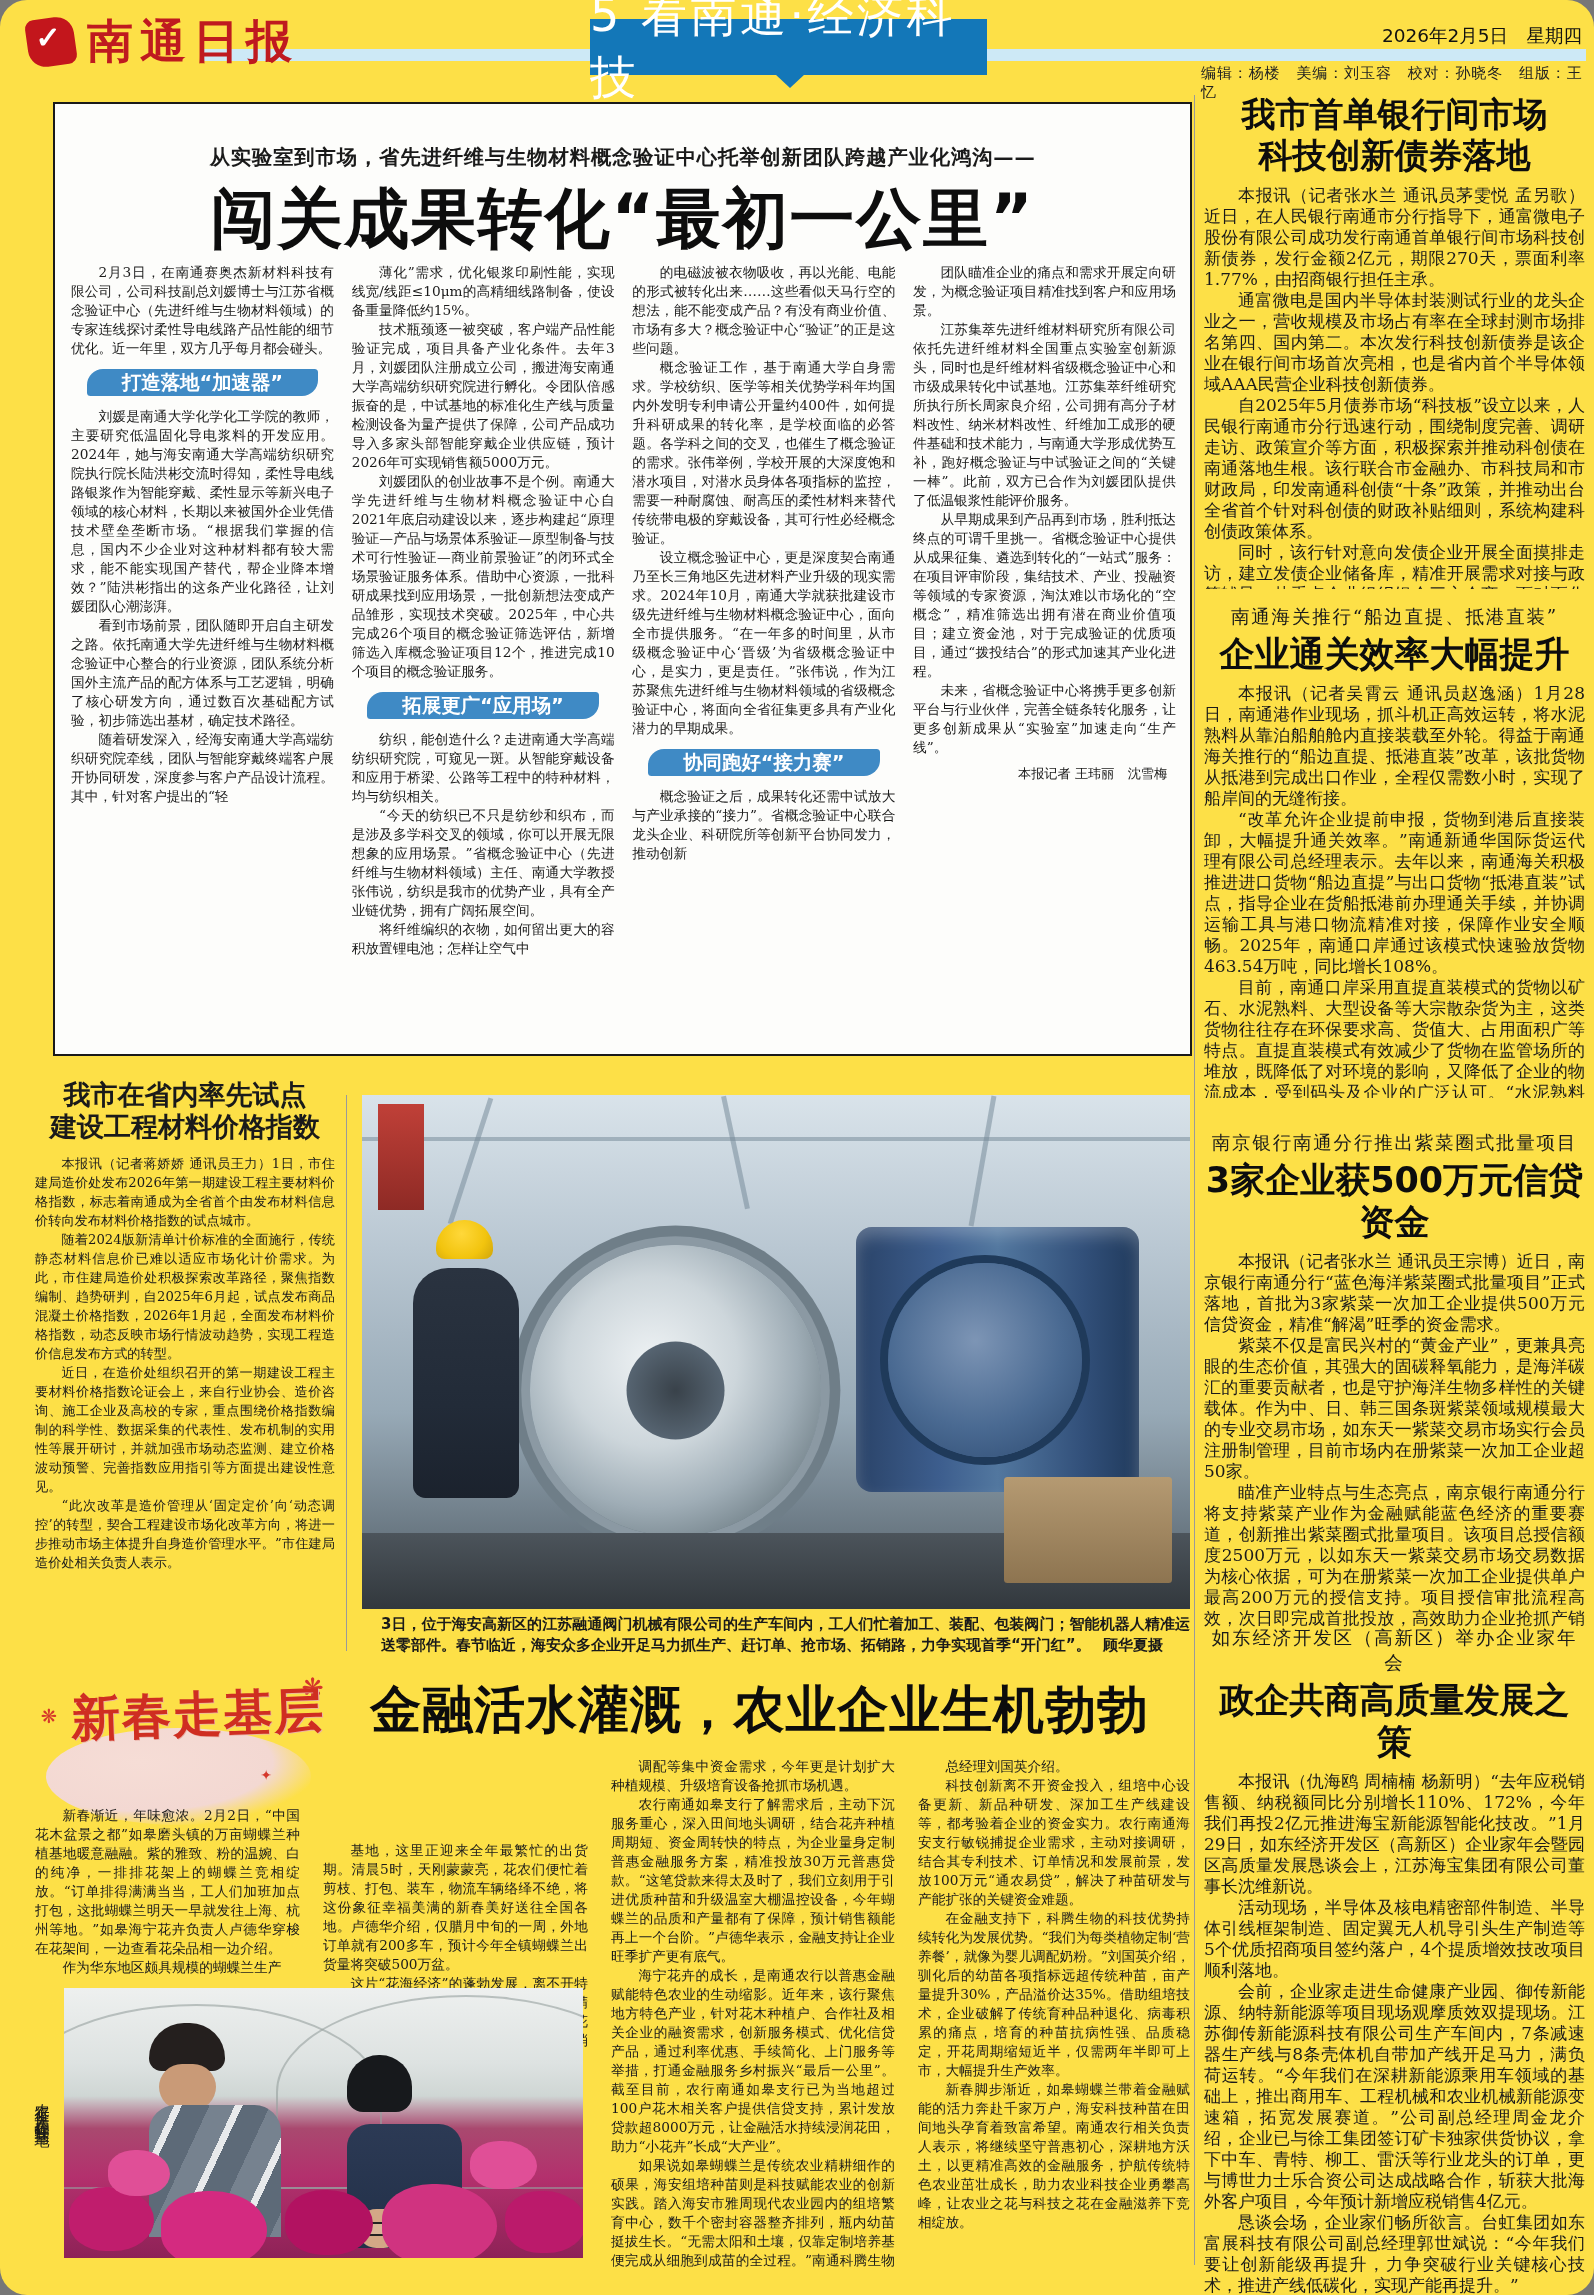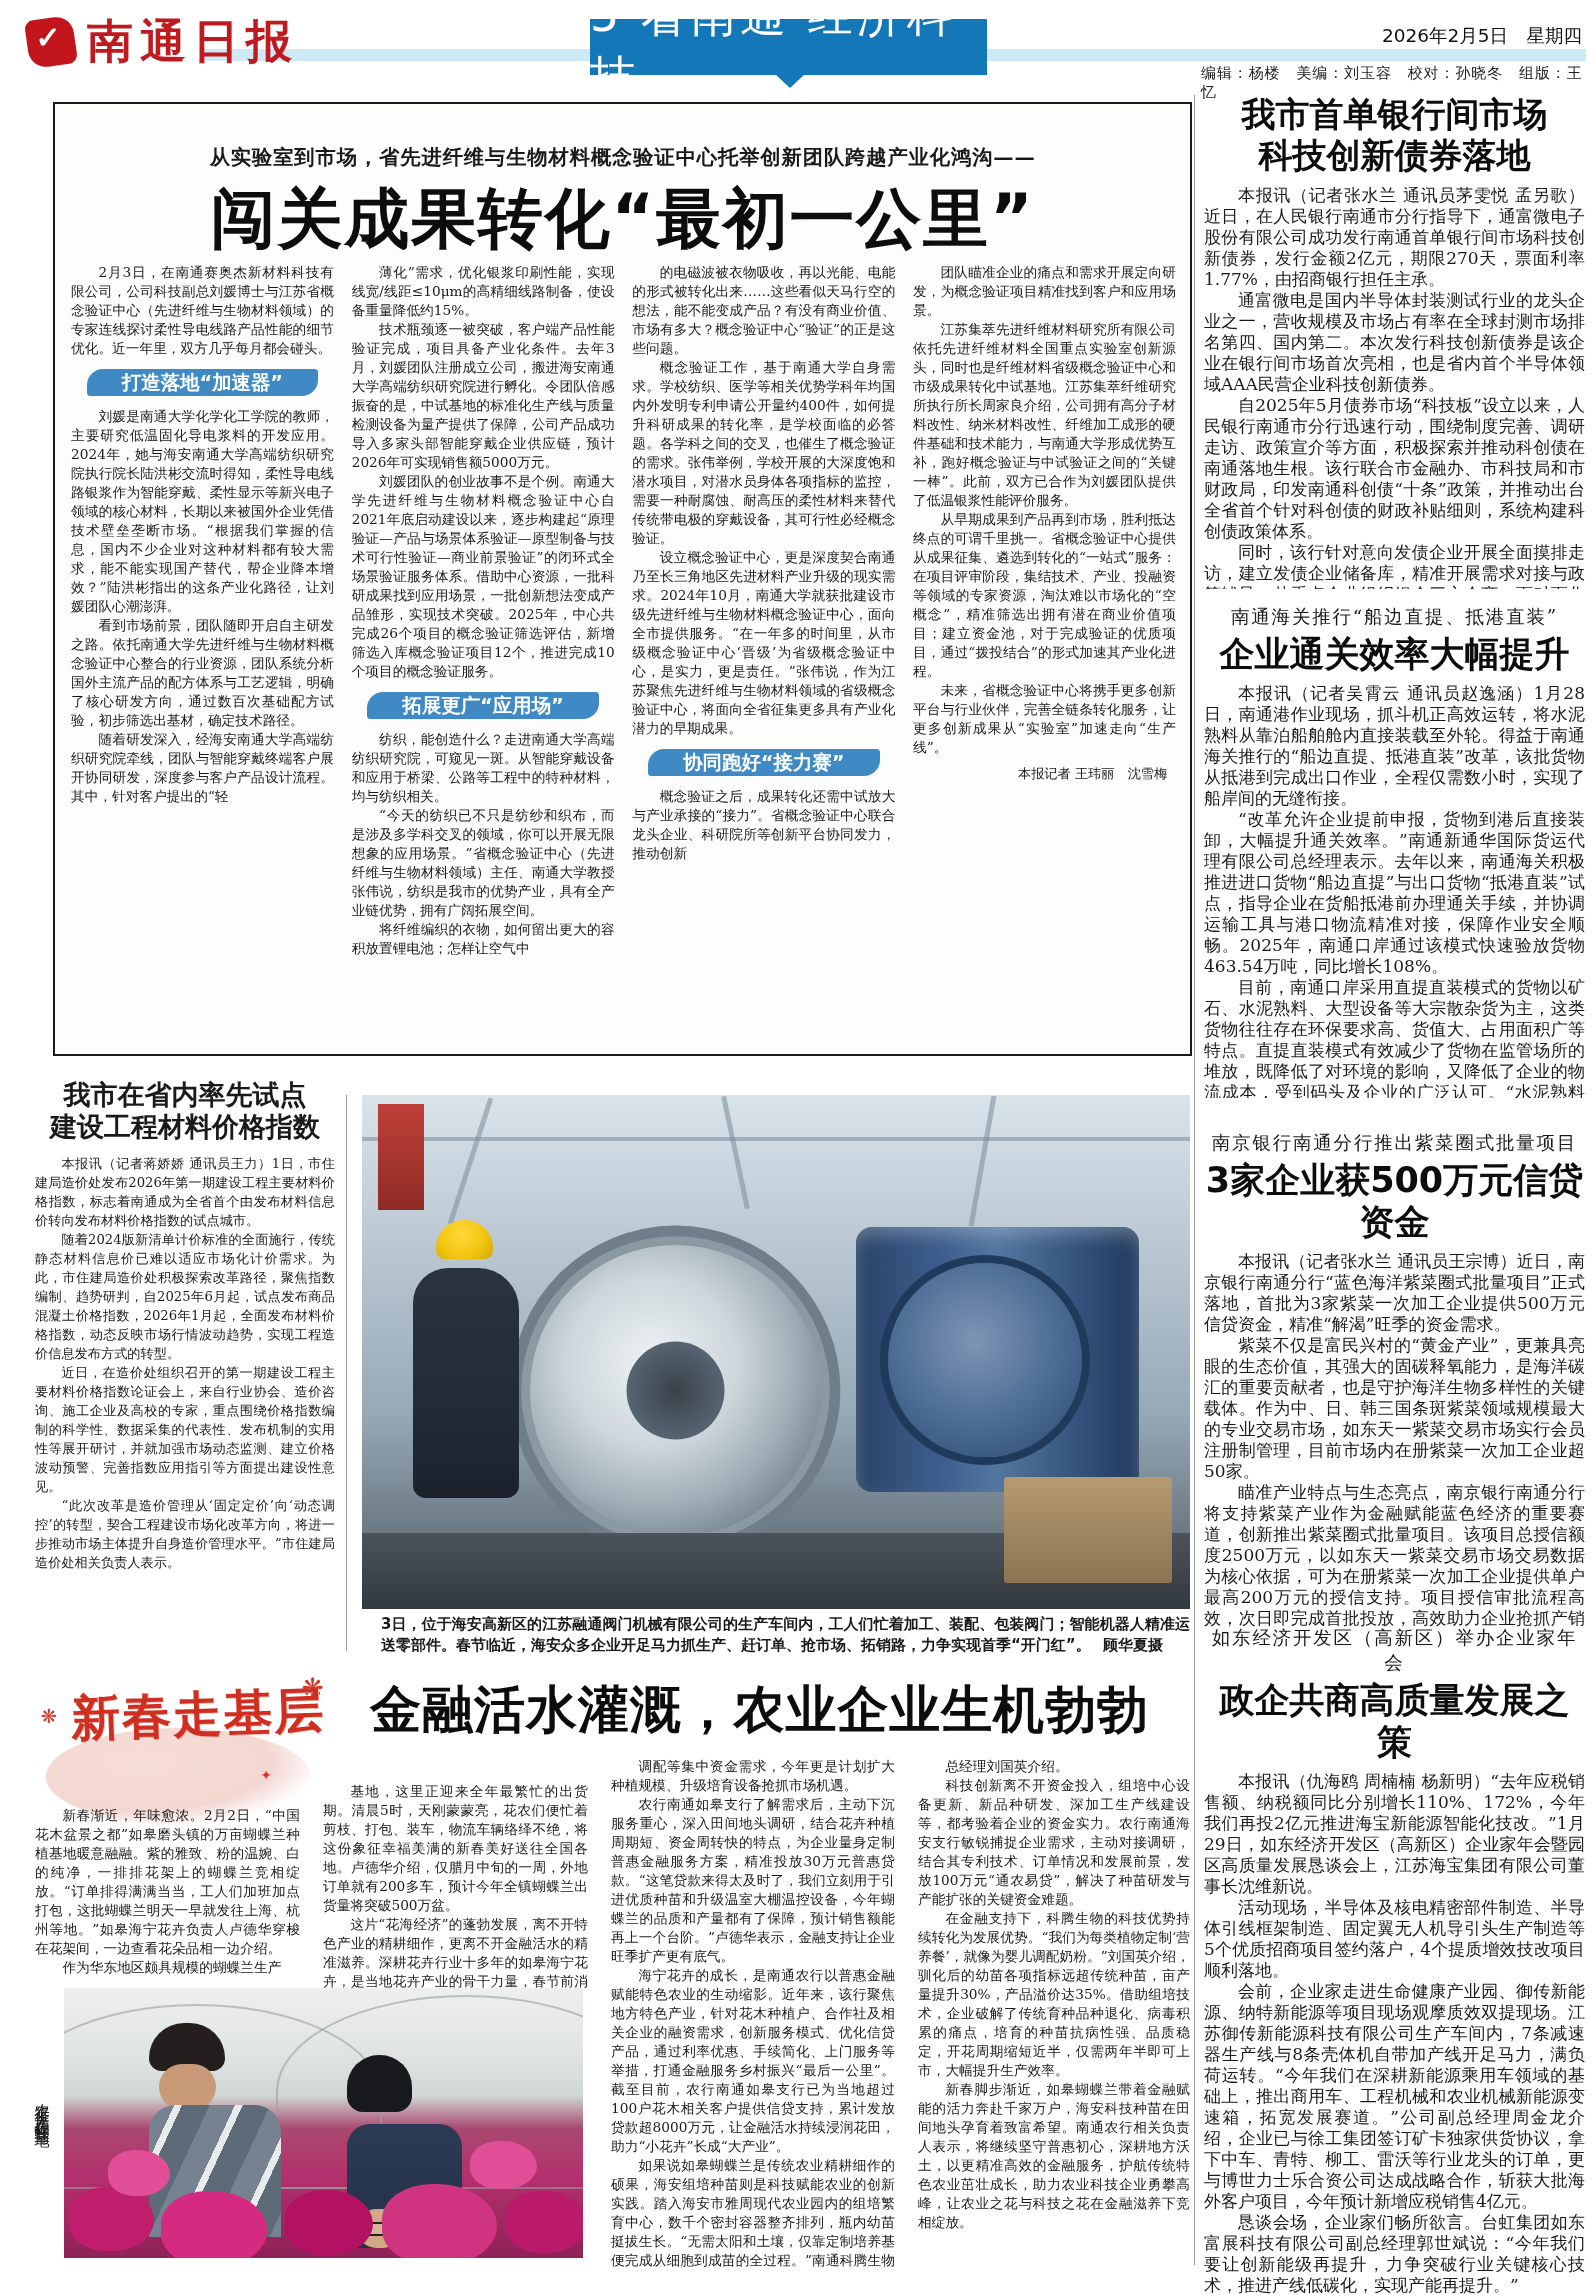--- a/index.html
+++ b/index.html
@@ -1,18 +1,18 @@
 <!DOCTYPE html>
 <html style="font-size:14px"><head>
 <meta charset="utf-8">
 <style>
   * { margin:0; padding:0; box-sizing:border-box; }
   html,body { background:#777; }
-  .page { position:relative; width:1594px; height:2295px; background:#ffffff; margin:0 auto; overflow:hidden;
-          font-family:"DejaVu Serif","Liberation Serif",serif; color:#1a1a1a; }
+  .page { position:relative; width:1594px; height:2295px; background:#fde047; margin:0 auto; overflow:hidden;
+          font-family:"DejaVu Serif","Liberation Serif",serif; color:#1a1a1a;border-radius:27px; }
   .abs { position:absolute; }
 
   
   .band { background:#cde9f6; }
   .logo-row { display:flex; align-items:center; gap:12.4px; }
   .emblem { width:48px; height:48px; background:#c3161c; border-radius:8.8px 17.7px 8.8px 17.7px; transform:rotate(-8deg); position:relative; }
   .emblem::after { content:"✓"; position:absolute; left:8.8px; top:1.8px; color:#fff; font-size:30px; font-weight:bold; transform:rotate(8deg); }
   .paper-name { font-size:46px; font-weight:900; color:#bf1a1f; letter-spacing:7px; font-family:"DejaVu Serif",serif; }
   .banner { background:#1377b8; color:#fff; display:flex; align-items:center; justify-content:center;
             font-family:"DejaVu Sans","Liberation Sans",sans-serif; font-size:46px; letter-spacing:3.5px; }
@@ -225,21 +225,21 @@
     <span class="spark" style="right:57px;top:85px;font-size:14px">✦</span>
     <div class="badge-text" style="margin:12.4px 0 0 25px">新春走基层</div>
   </div>
 
   <div class="abs feat-headline" style="left:341px;top:1676px;width:837px;text-align:center">金融活水灌溉，农业企业生机勃勃</div>
 
   <div class="abs feat-col colbox" style="left:35px;top:1806px;width:265px;height:177px">
       <p class="p">新春渐近，年味愈浓。2月2日，“中国花木盆景之都”如皋磨头镇的万亩蝴蝶兰种植基地暖意融融。紫的雅致、粉的温婉、白的纯净，一排排花架上的蝴蝶兰竞相绽放。“订单排得满满当当，工人们加班加点打包，这批蝴蝶兰明天一早就发往上海、杭州等地。”如皋海宁花卉负责人卢德华穿梭在花架间，一边查看花朵品相一边介绍。</p>
       <p class="p">作为华东地区颇具规模的蝴蝶兰生产</p>
     </div>
-  <div class="abs feat-col colbox" style="left:323px;top:1782px;width:265px;height:226px">
+  <div class="abs feat-col colbox" style="left:323px;top:1841px;width:265px;height:226px">
       <p class="p noindent">基地，这里正迎来全年最繁忙的出货期。清晨5时，天刚蒙蒙亮，花农们便忙着剪枝、打包、装车，物流车辆络绎不绝，将这份象征幸福美满的新春美好送往全国各地。卢德华介绍，仅腊月中旬的一周，外地订单就有200多车，预计今年全镇蝴蝶兰出货量将突破500万盆。</p>
       <p class="p">这片“花海经济”的蓬勃发展，离不开特色产业的精耕细作，更离不开金融活水的精准滋养。深耕花卉行业十多年的如皋海宁花卉，是当地花卉产业的骨干力量，春节前消费旺季常面临种苗采购、大棚维护、人力</p>
     </div>
   <div class="abs feat-col colbox" style="left:611px;top:1757px;width:284px;height:510px">
       <p class="p noindent">调配等集中资金需求，今年更是计划扩大种植规模、升级培育设备抢抓市场机遇。</p>
       <p class="p">农行南通如皋支行了解需求后，主动下沉服务重心，深入田间地头调研，结合花卉种植周期短、资金周转快的特点，为企业量身定制普惠金融服务方案，精准投放30万元普惠贷款。“这笔贷款来得太及时了，我们立刻用于引进优质种苗和升级温室大棚温控设备，今年蝴蝶兰的品质和产量都有了保障，预计销售额能再上一个台阶。”卢德华表示，金融支持让企业旺季扩产更有底气。</p>
       <p class="p">海宁花卉的成长，是南通农行以普惠金融赋能特色农业的生动缩影。近年来，该行聚焦地方特色产业，针对花木种植户、合作社及相关企业的融资需求，创新服务模式、优化信贷产品，通过利率优惠、手续简化、上门服务等举措，打通金融服务乡村振兴“最后一公里”。截至目前，农行南通如皋支行已为当地超过100户花木相关客户提供信贷支持，累计发放贷款超8000万元，让金融活水持续浸润花田，助力“小花卉”长成“大产业”。</p>
       <p class="p">如果说如皋蝴蝶兰是传统农业精耕细作的硕果，海安组培种苗则是科技赋能农业的创新实践。踏入海安市雅周现代农业园内的组培繁育中心，数千个密封容器整齐排列，瓶内幼苗挺拔生长。“无需太阳和土壤，仅靠定制培养基便完成从细胞到成苗的全过程。”南通科腾生物科技有限公司</p>
     </div>
   <div class="abs feat-col colbox" style="left:918px;top:1757px;width:272px;height:510px">

